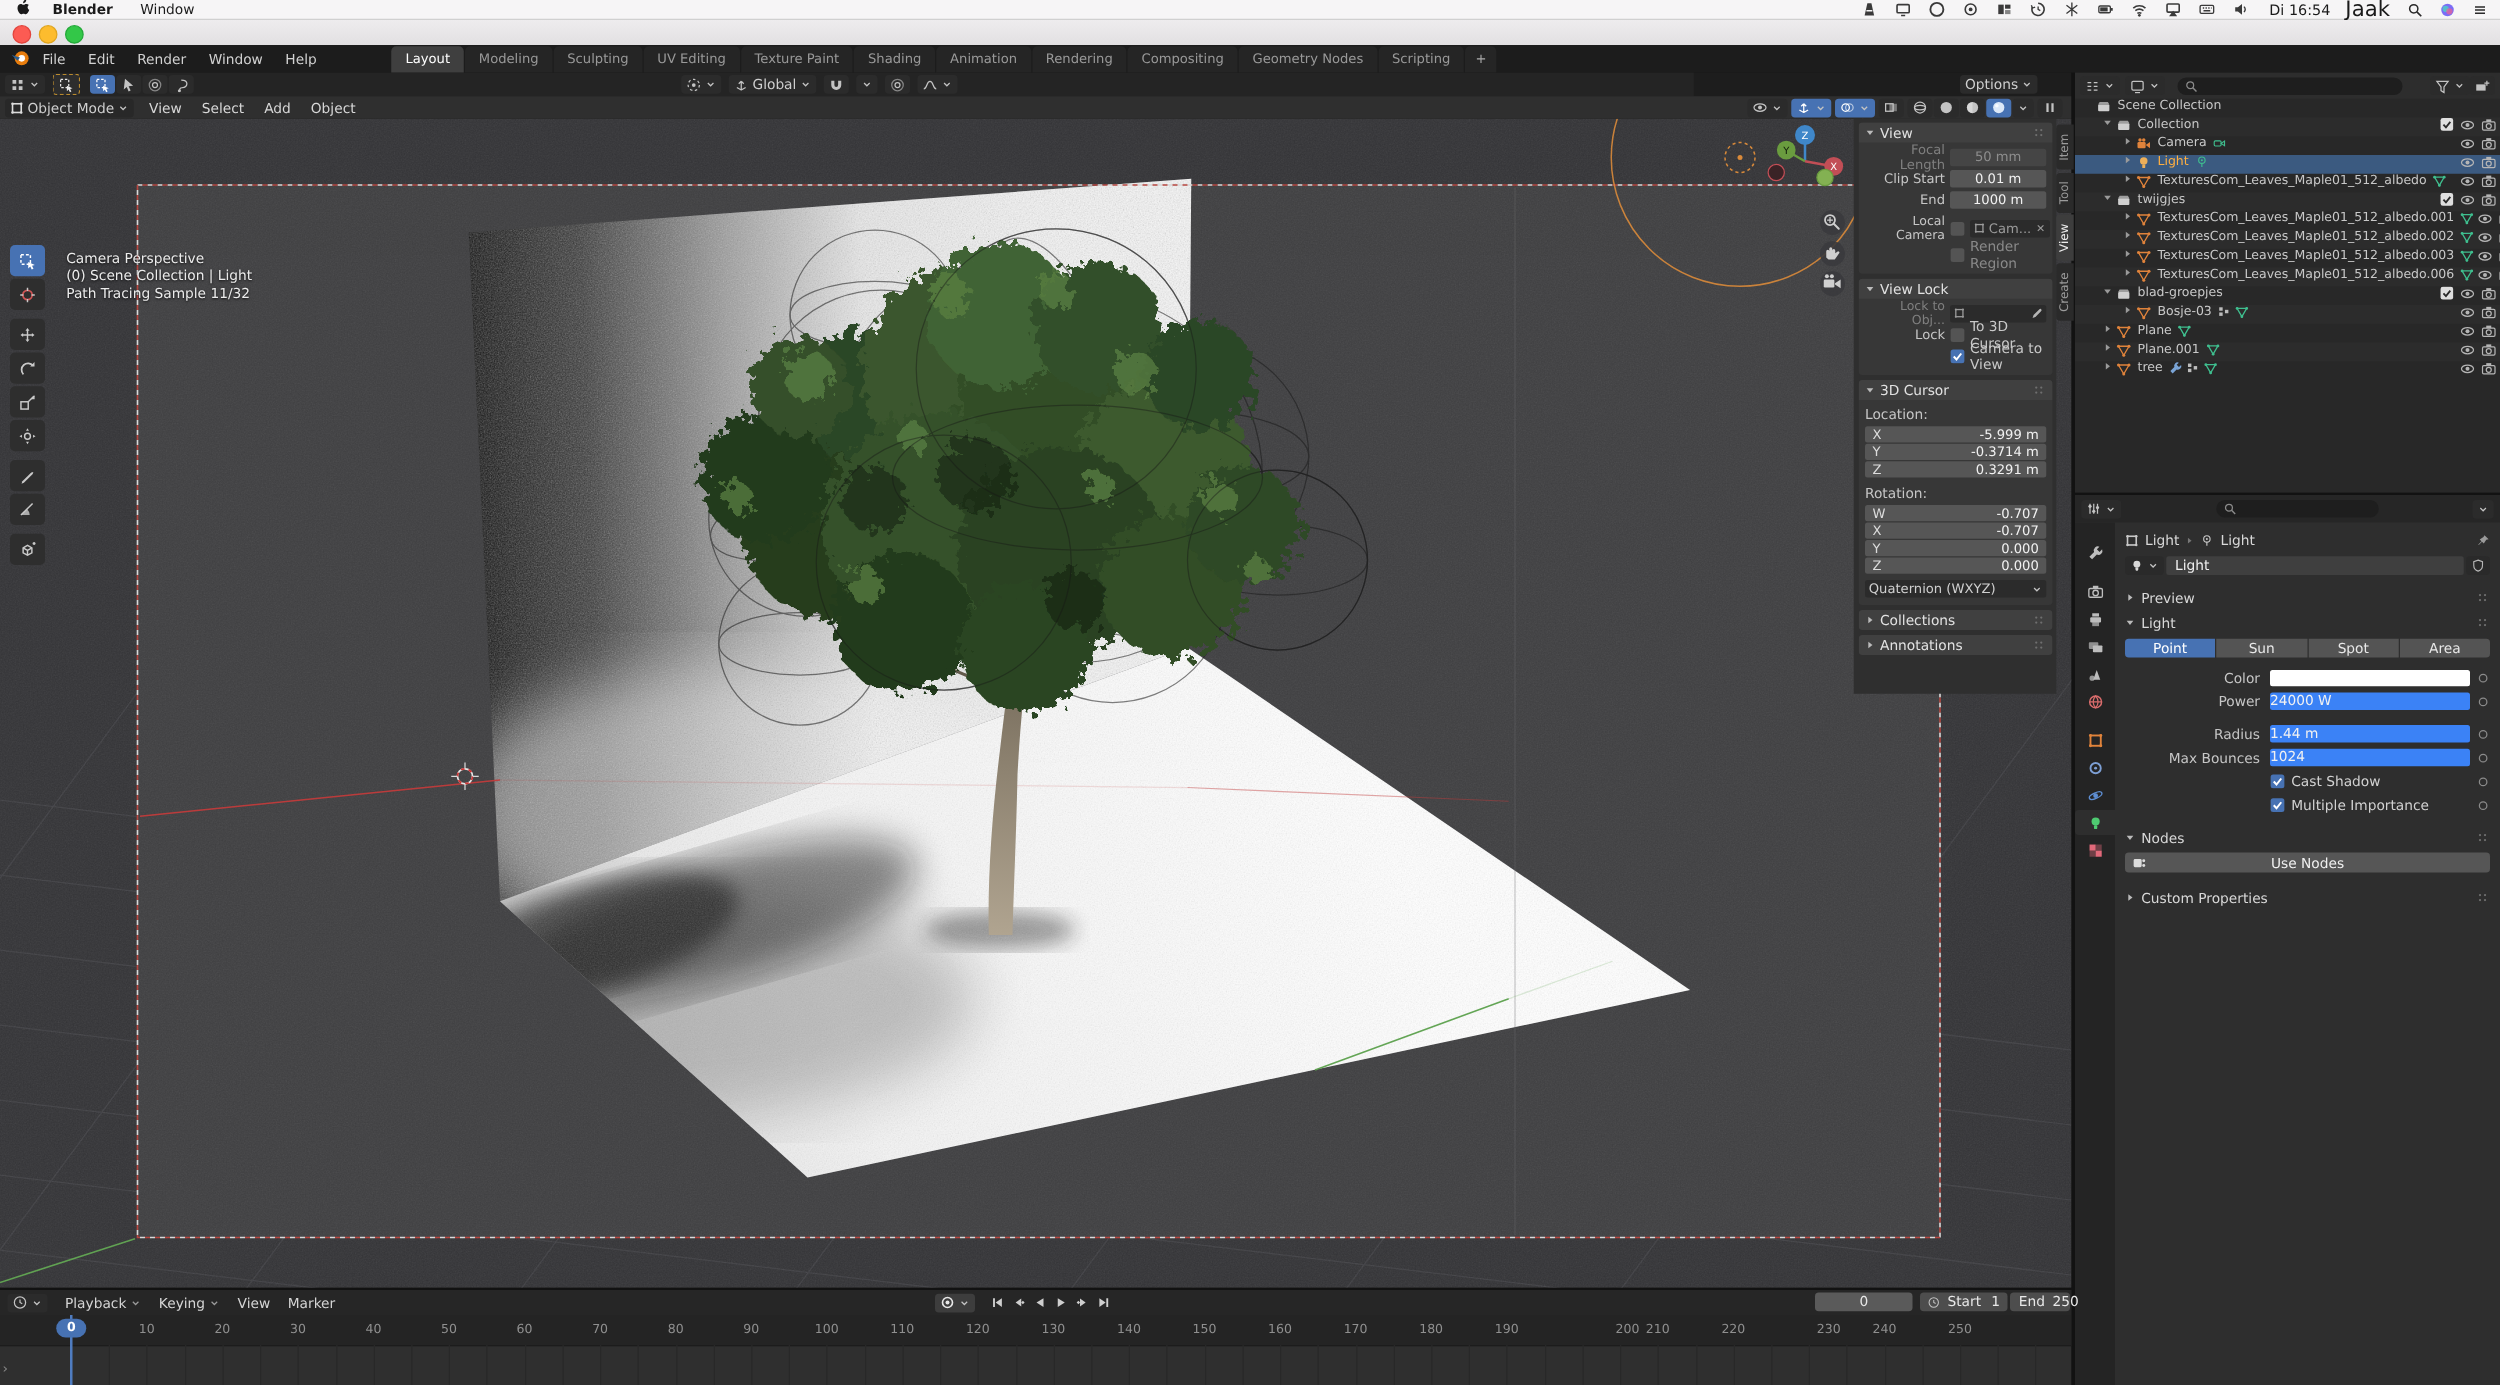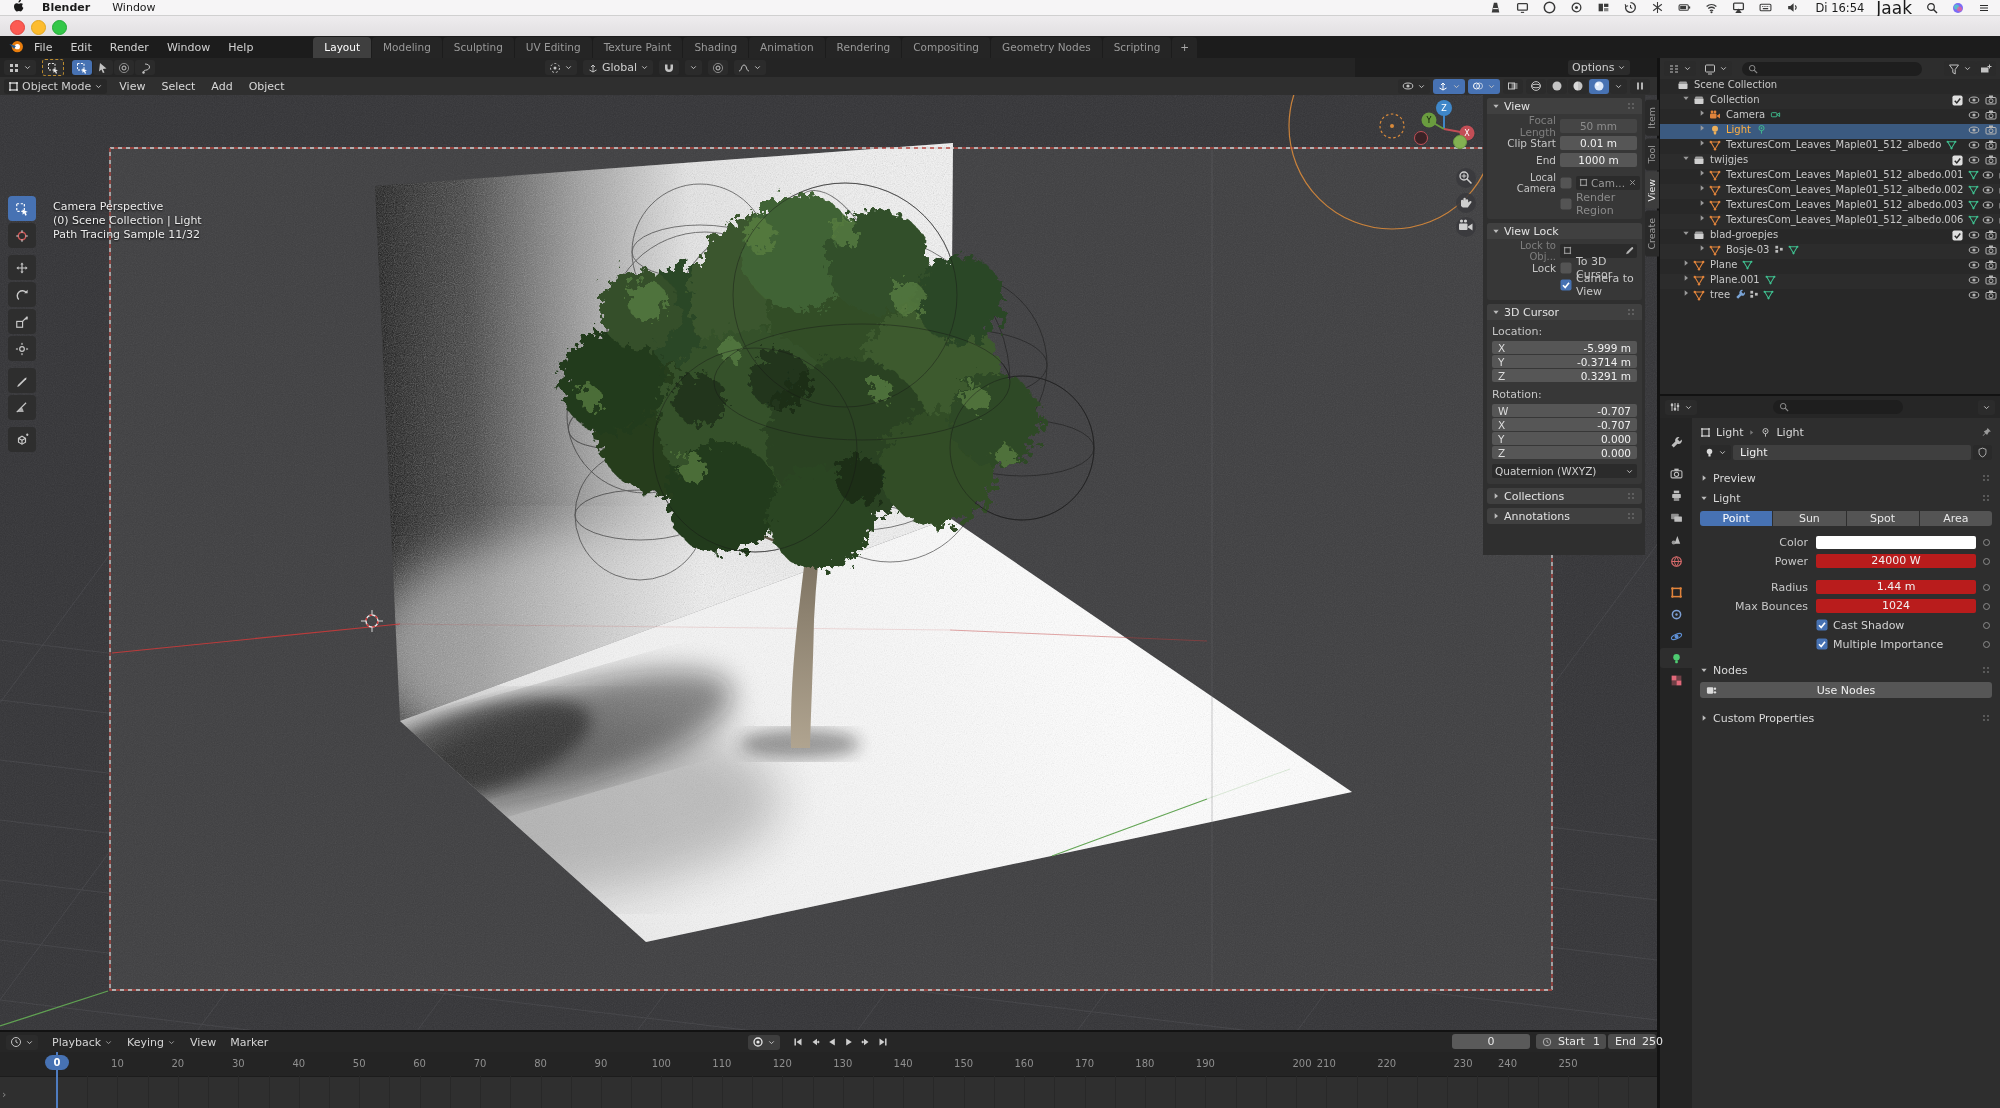--- a/index.html
+++ b/index.html
@@ -66,21 +66,21 @@
   #prophead{height:22px;background:#262626;display:flex;align-items:center;padding:0 5px}
   #propnav{position:absolute;left:0;top:22px;width:32px;bottom:0;background:#242424}
   .ptab{position:absolute;left:0;width:32px;height:20px;display:flex;align-items:center;justify-content:center}
   .ptab.active{background:#2e2e2e;border-radius:3px 0 0 3px}
   #propbody{position:absolute;left:32px;top:22px;right:0;bottom:0;padding:6px 8px;box-sizing:border-box}
   .hrow{display:flex;align-items:center;height:16px;margin-bottom:4px;gap:5px;color:#d9d9d9}
   .lrow{display:flex;align-items:center;height:16px;margin-bottom:3px}
   .llab{width:108px;text-align:right;padding-right:8px;color:#c6c6c6;flex:none}
   .lctl{width:160px;flex:none;display:flex;align-items:center}
   .adot{width:5px;height:5px;border-radius:50%;border:1px solid #8b8b8b;margin-left:7px}
-  .vfield{width:100%;background:#b91c1c;border-radius:2px;height:14px;line-height:14px;text-align:center;color:#f1f1f1}
+  .vfield{width:100%;background:#3b82f6;border-radius:2px;height:14px;line-height:14px;color:#f1f1f1}
   .segs{display:flex;width:292px;gap:1px}
   .seg{flex:1;background:#545454;color:#e8e8e8;text-align:center;height:15px;line-height:15px}
   .seg:first-child{border-radius:3px 0 0 3px}.seg:last-child{border-radius:0 3px 3px 0}
   .seg.active{background:#4772b3;color:#fff}
   .grip{margin-left:auto;color:#6f6f6f}
   
   #timeline{left:0;top:1032px;width:1657px;height:76px;background:#2f2f2f;z-index:20}
   #tlhead{height:20px;background:#262626;display:flex;align-items:center;padding:0 6px;gap:14px}
   #ruler{position:absolute;left:0;top:20px;width:100%;height:24px;background:#242424;border-bottom:1px solid #1c1c1c}
   .tick{position:absolute;top:6px;transform:translateX(-50%);color:#8f8f8f;font-size:10px}

